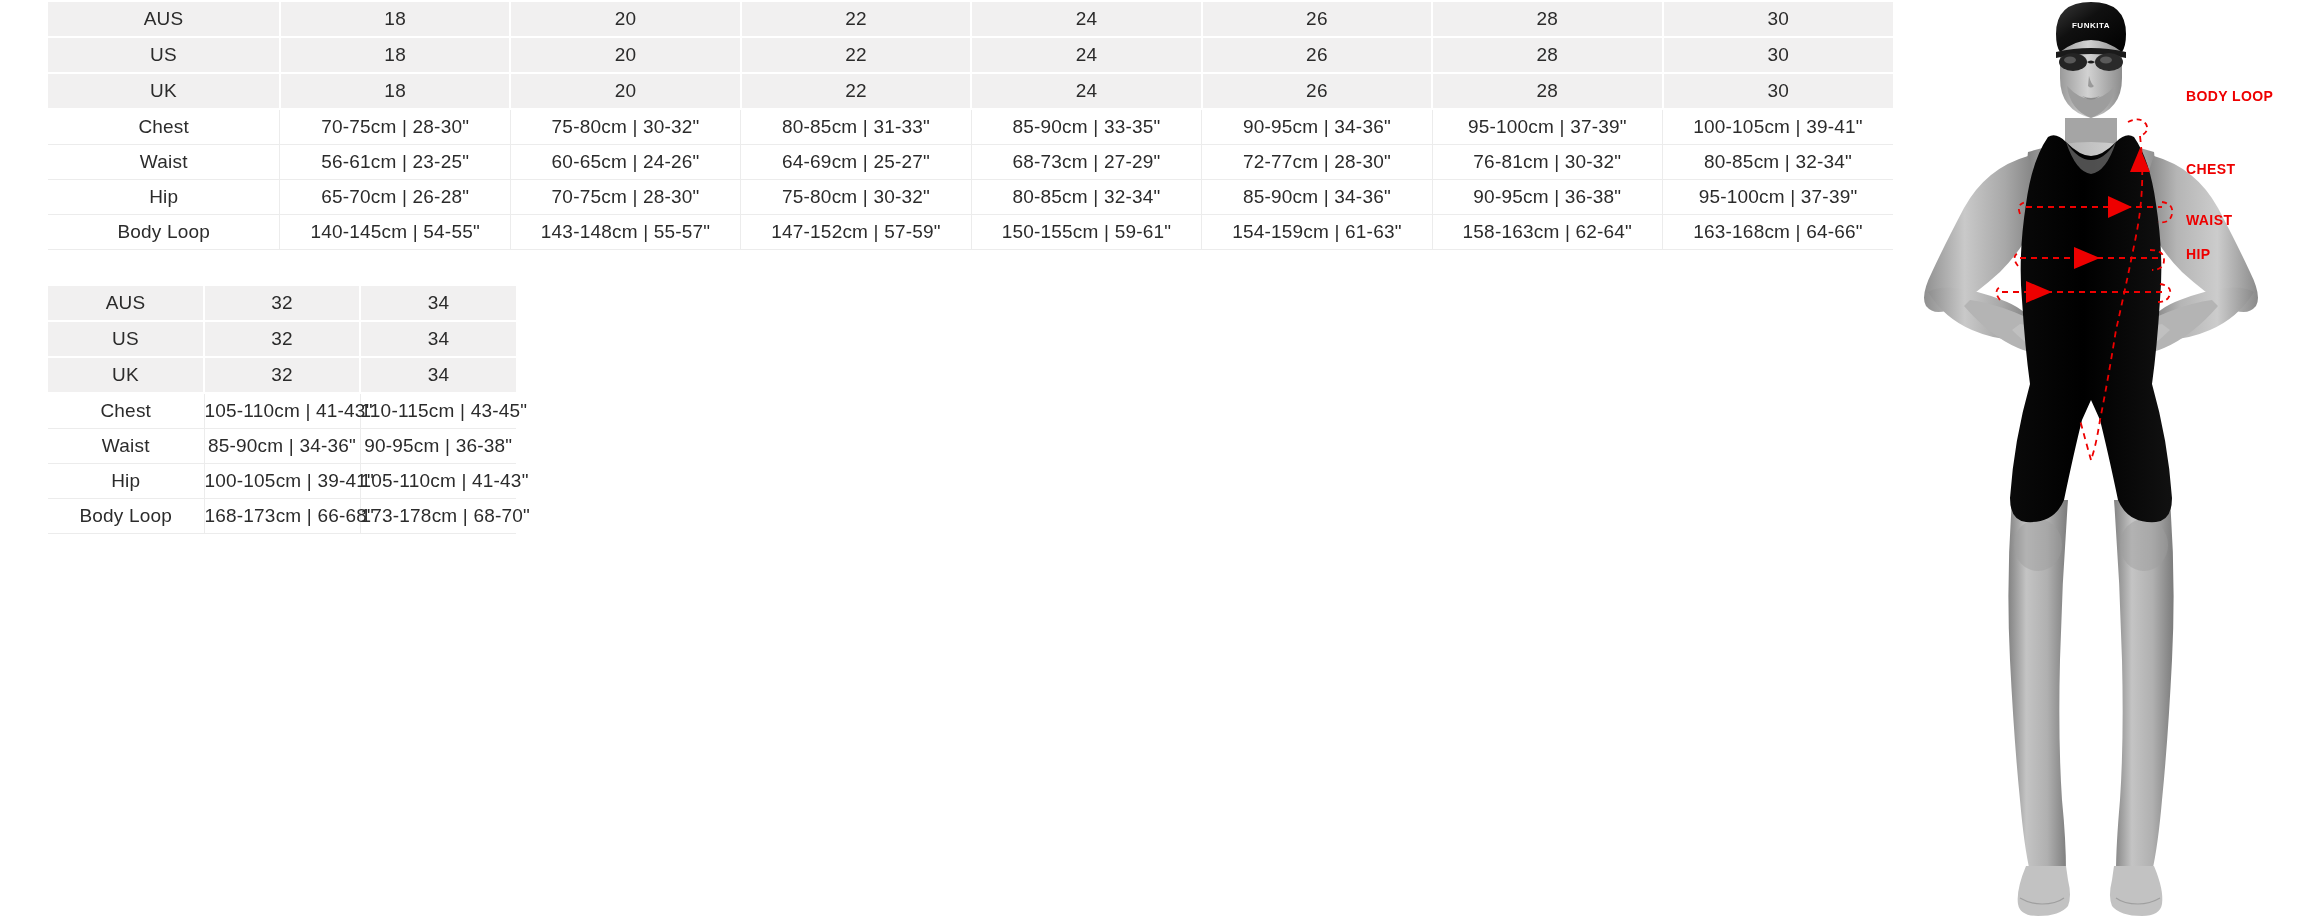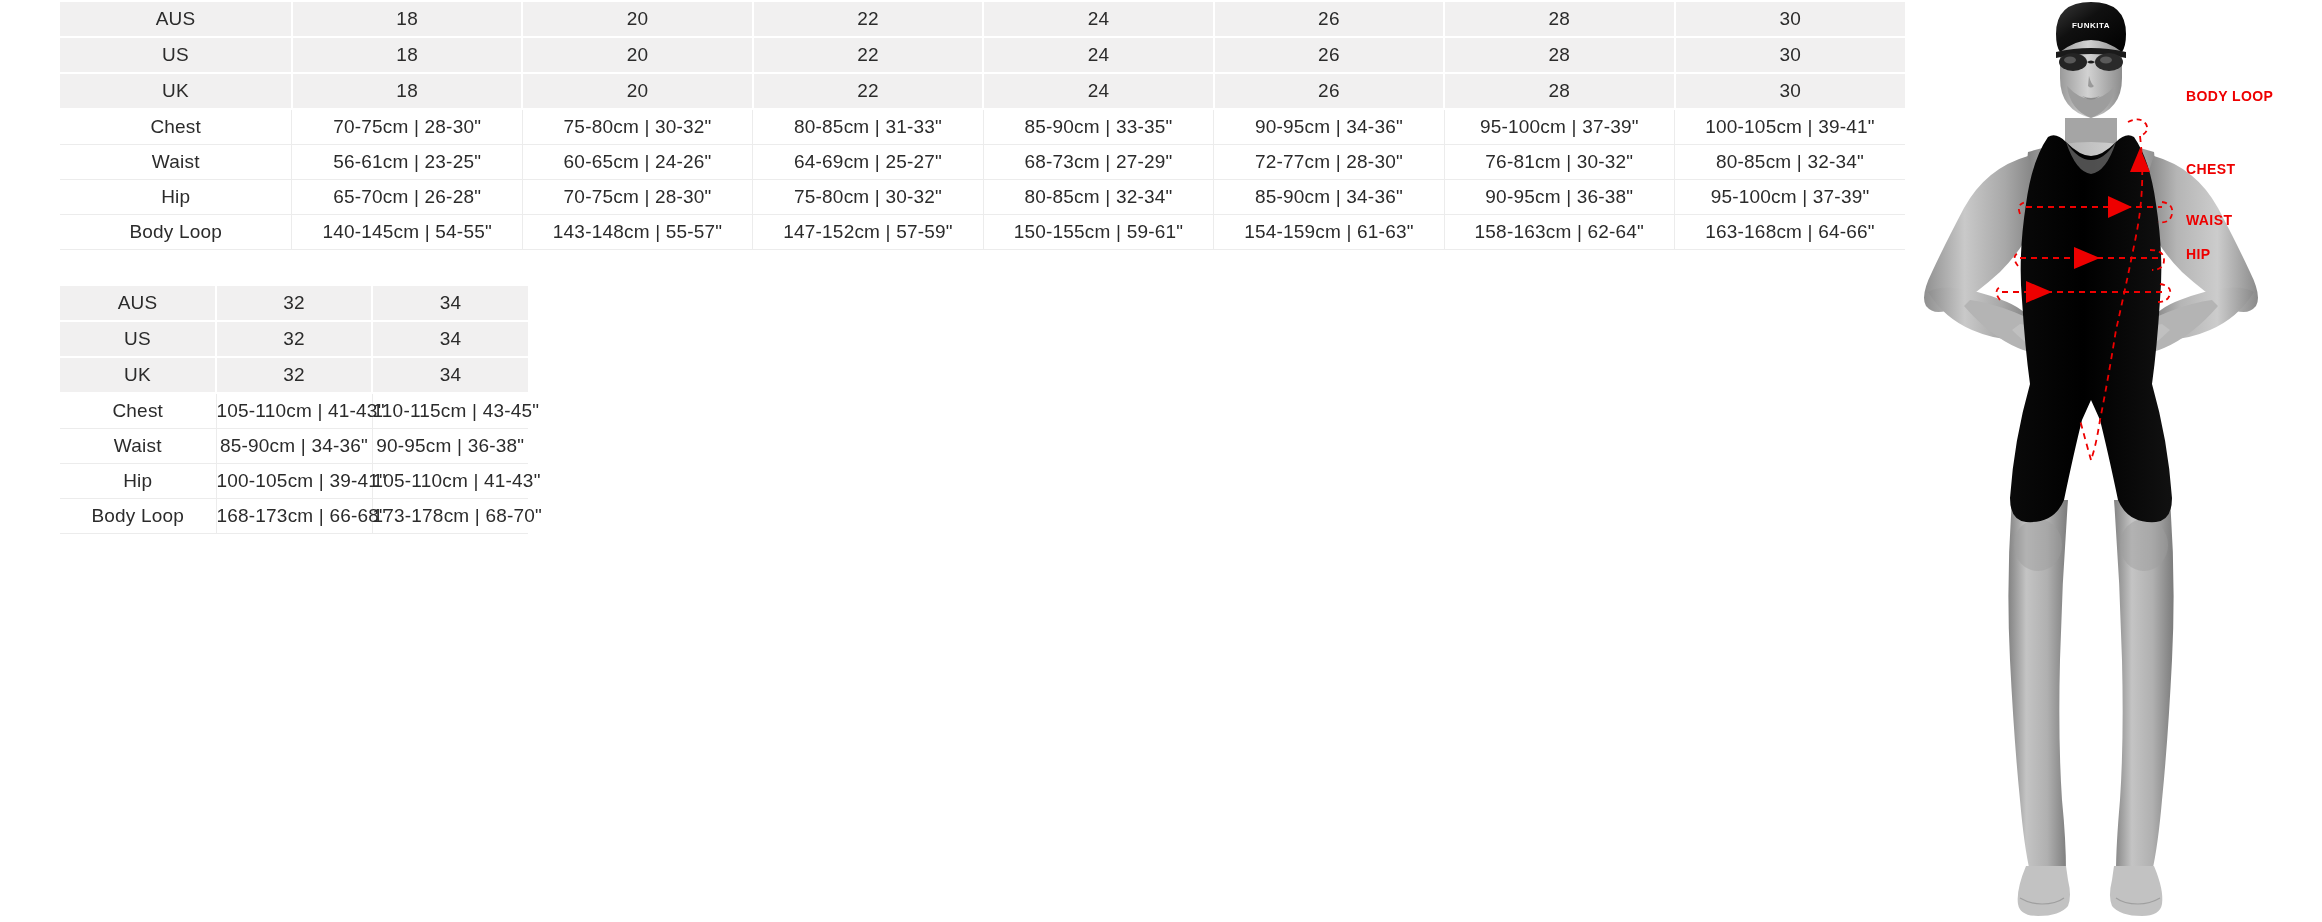--- a/index.html
+++ b/index.html
@@ -18,21 +18,21 @@
 
   #page {
     position: relative;
     width: 2322px;
     height: 922px;
   }
 
   
   .tables-zone {
     position: absolute;
-    left: 16px;
+    left: 4px;
     top: 0;
     width: 1860px;
     padding-left: 44px;
   }
 
   table.size-table {
     border-collapse: collapse;
     table-layout: fixed;
     font-size: 19px;
     color: #2b2b2b;

